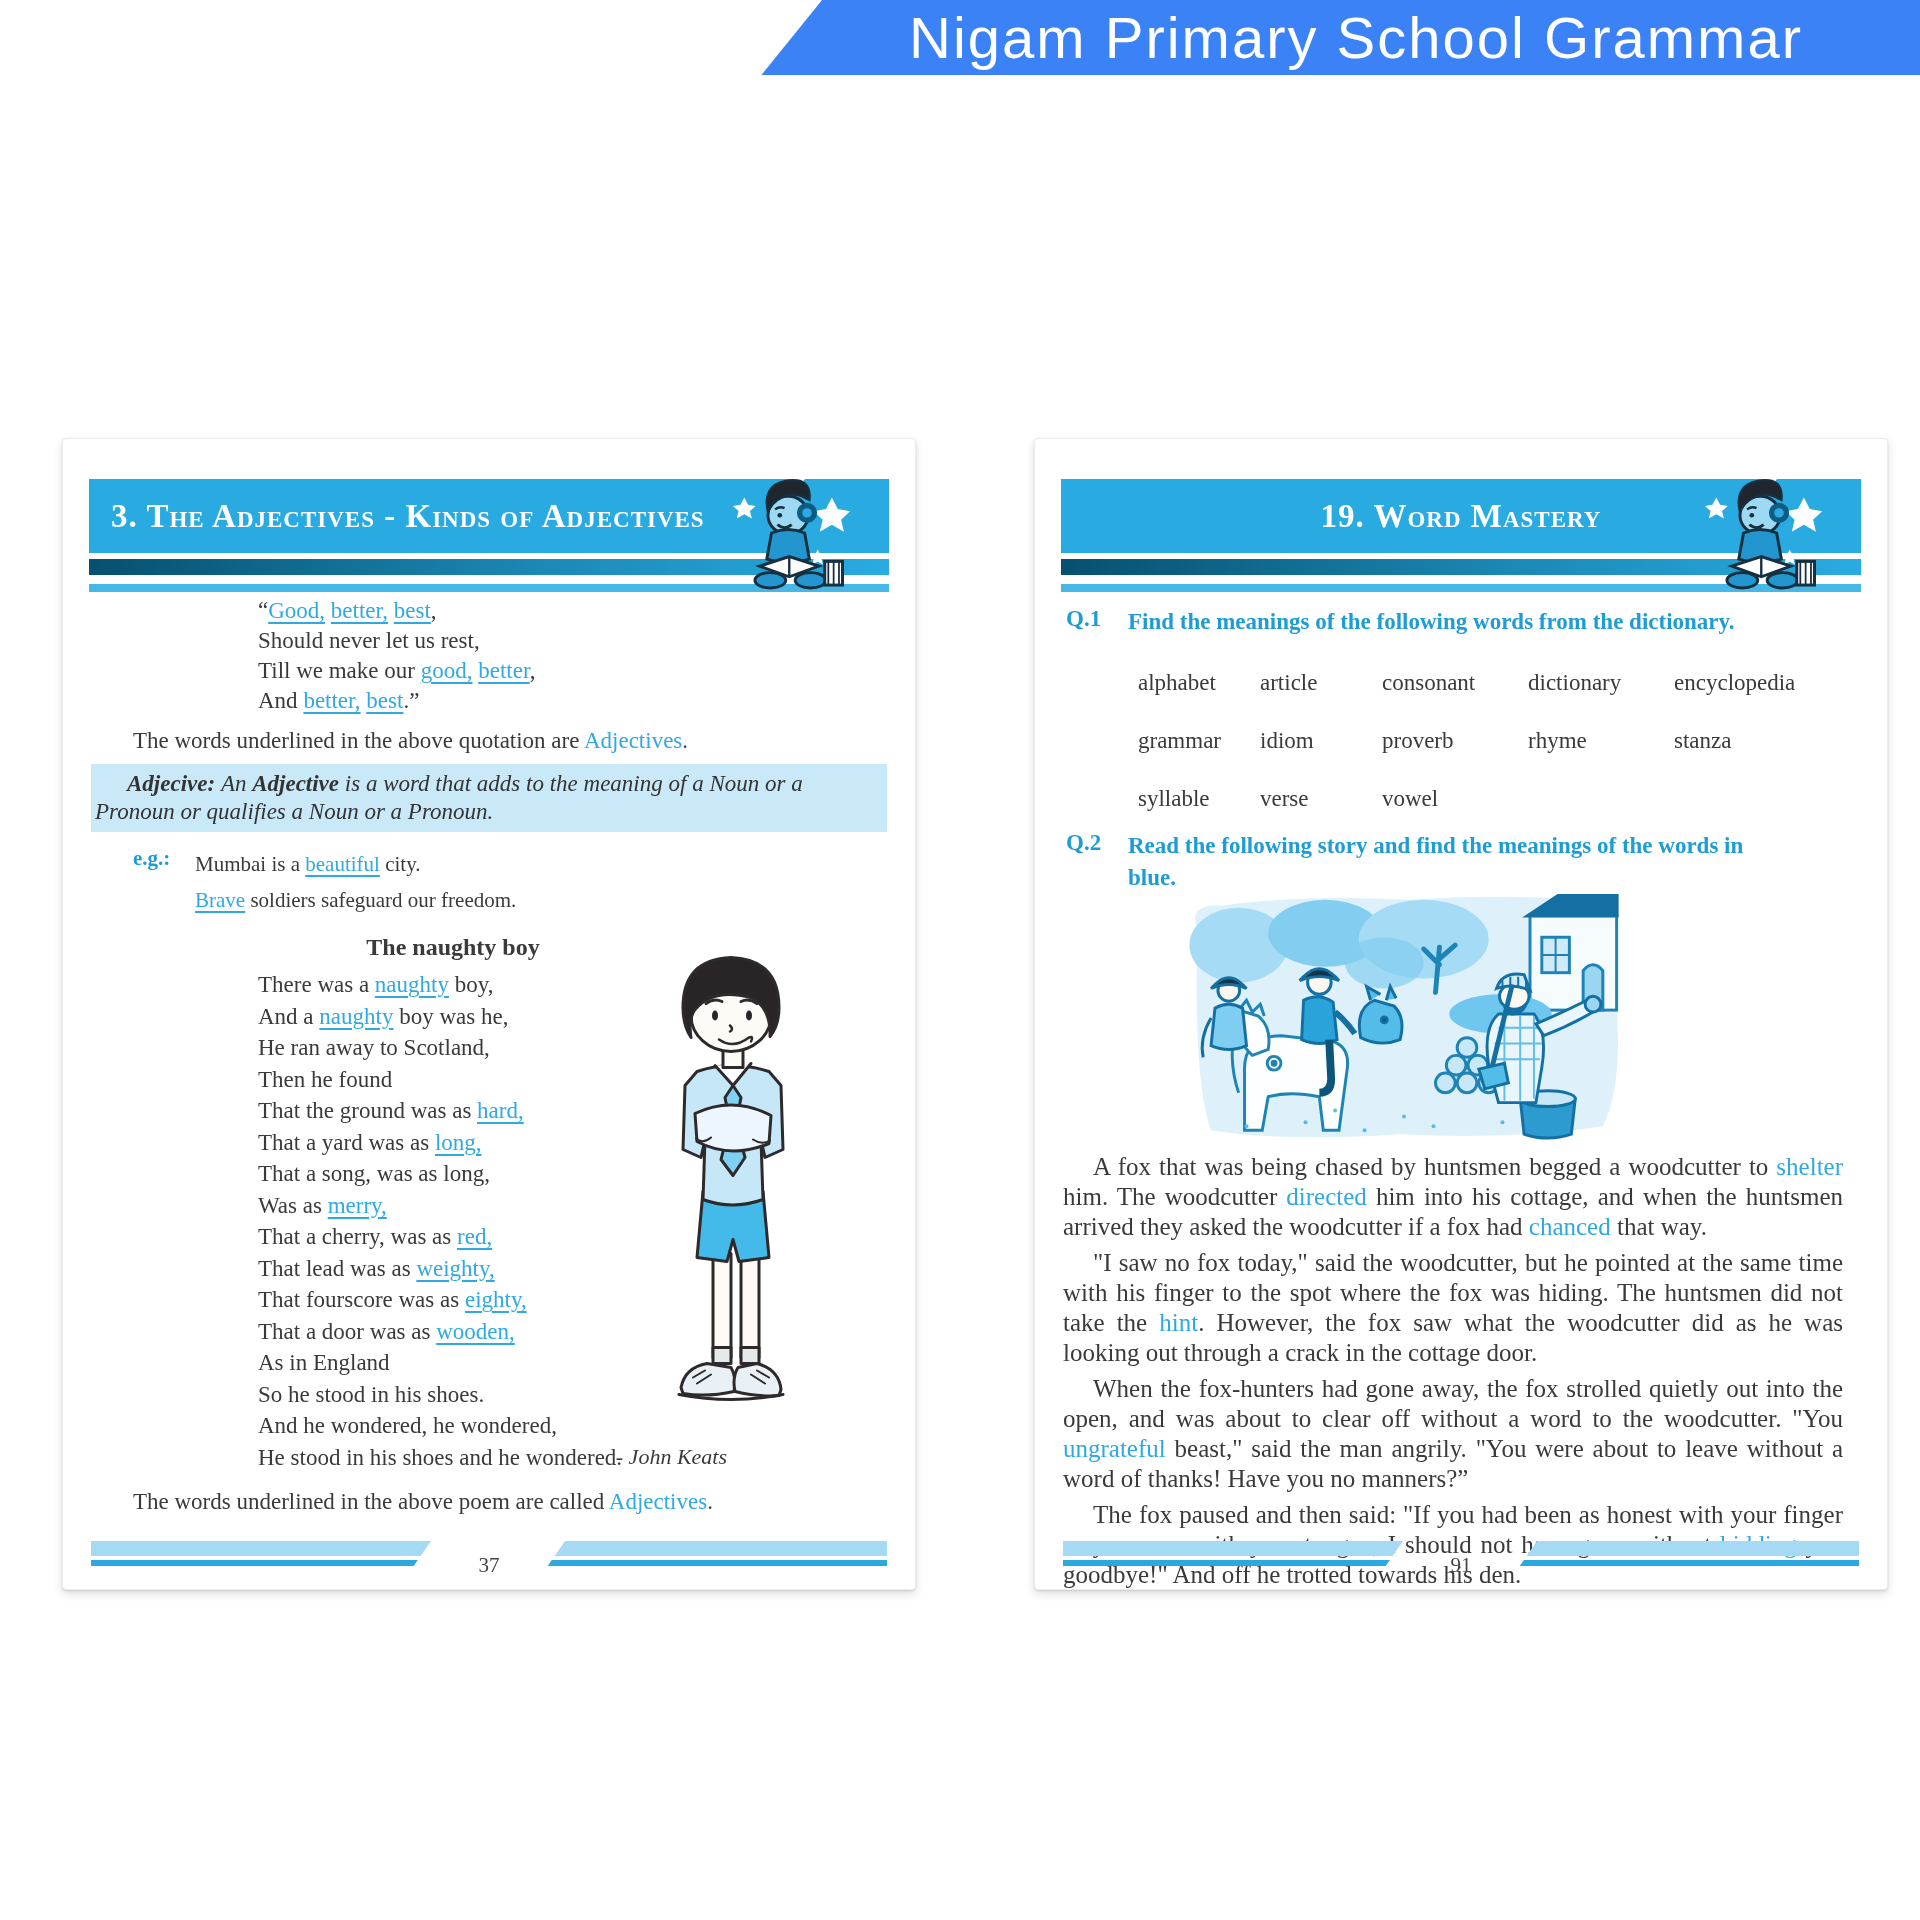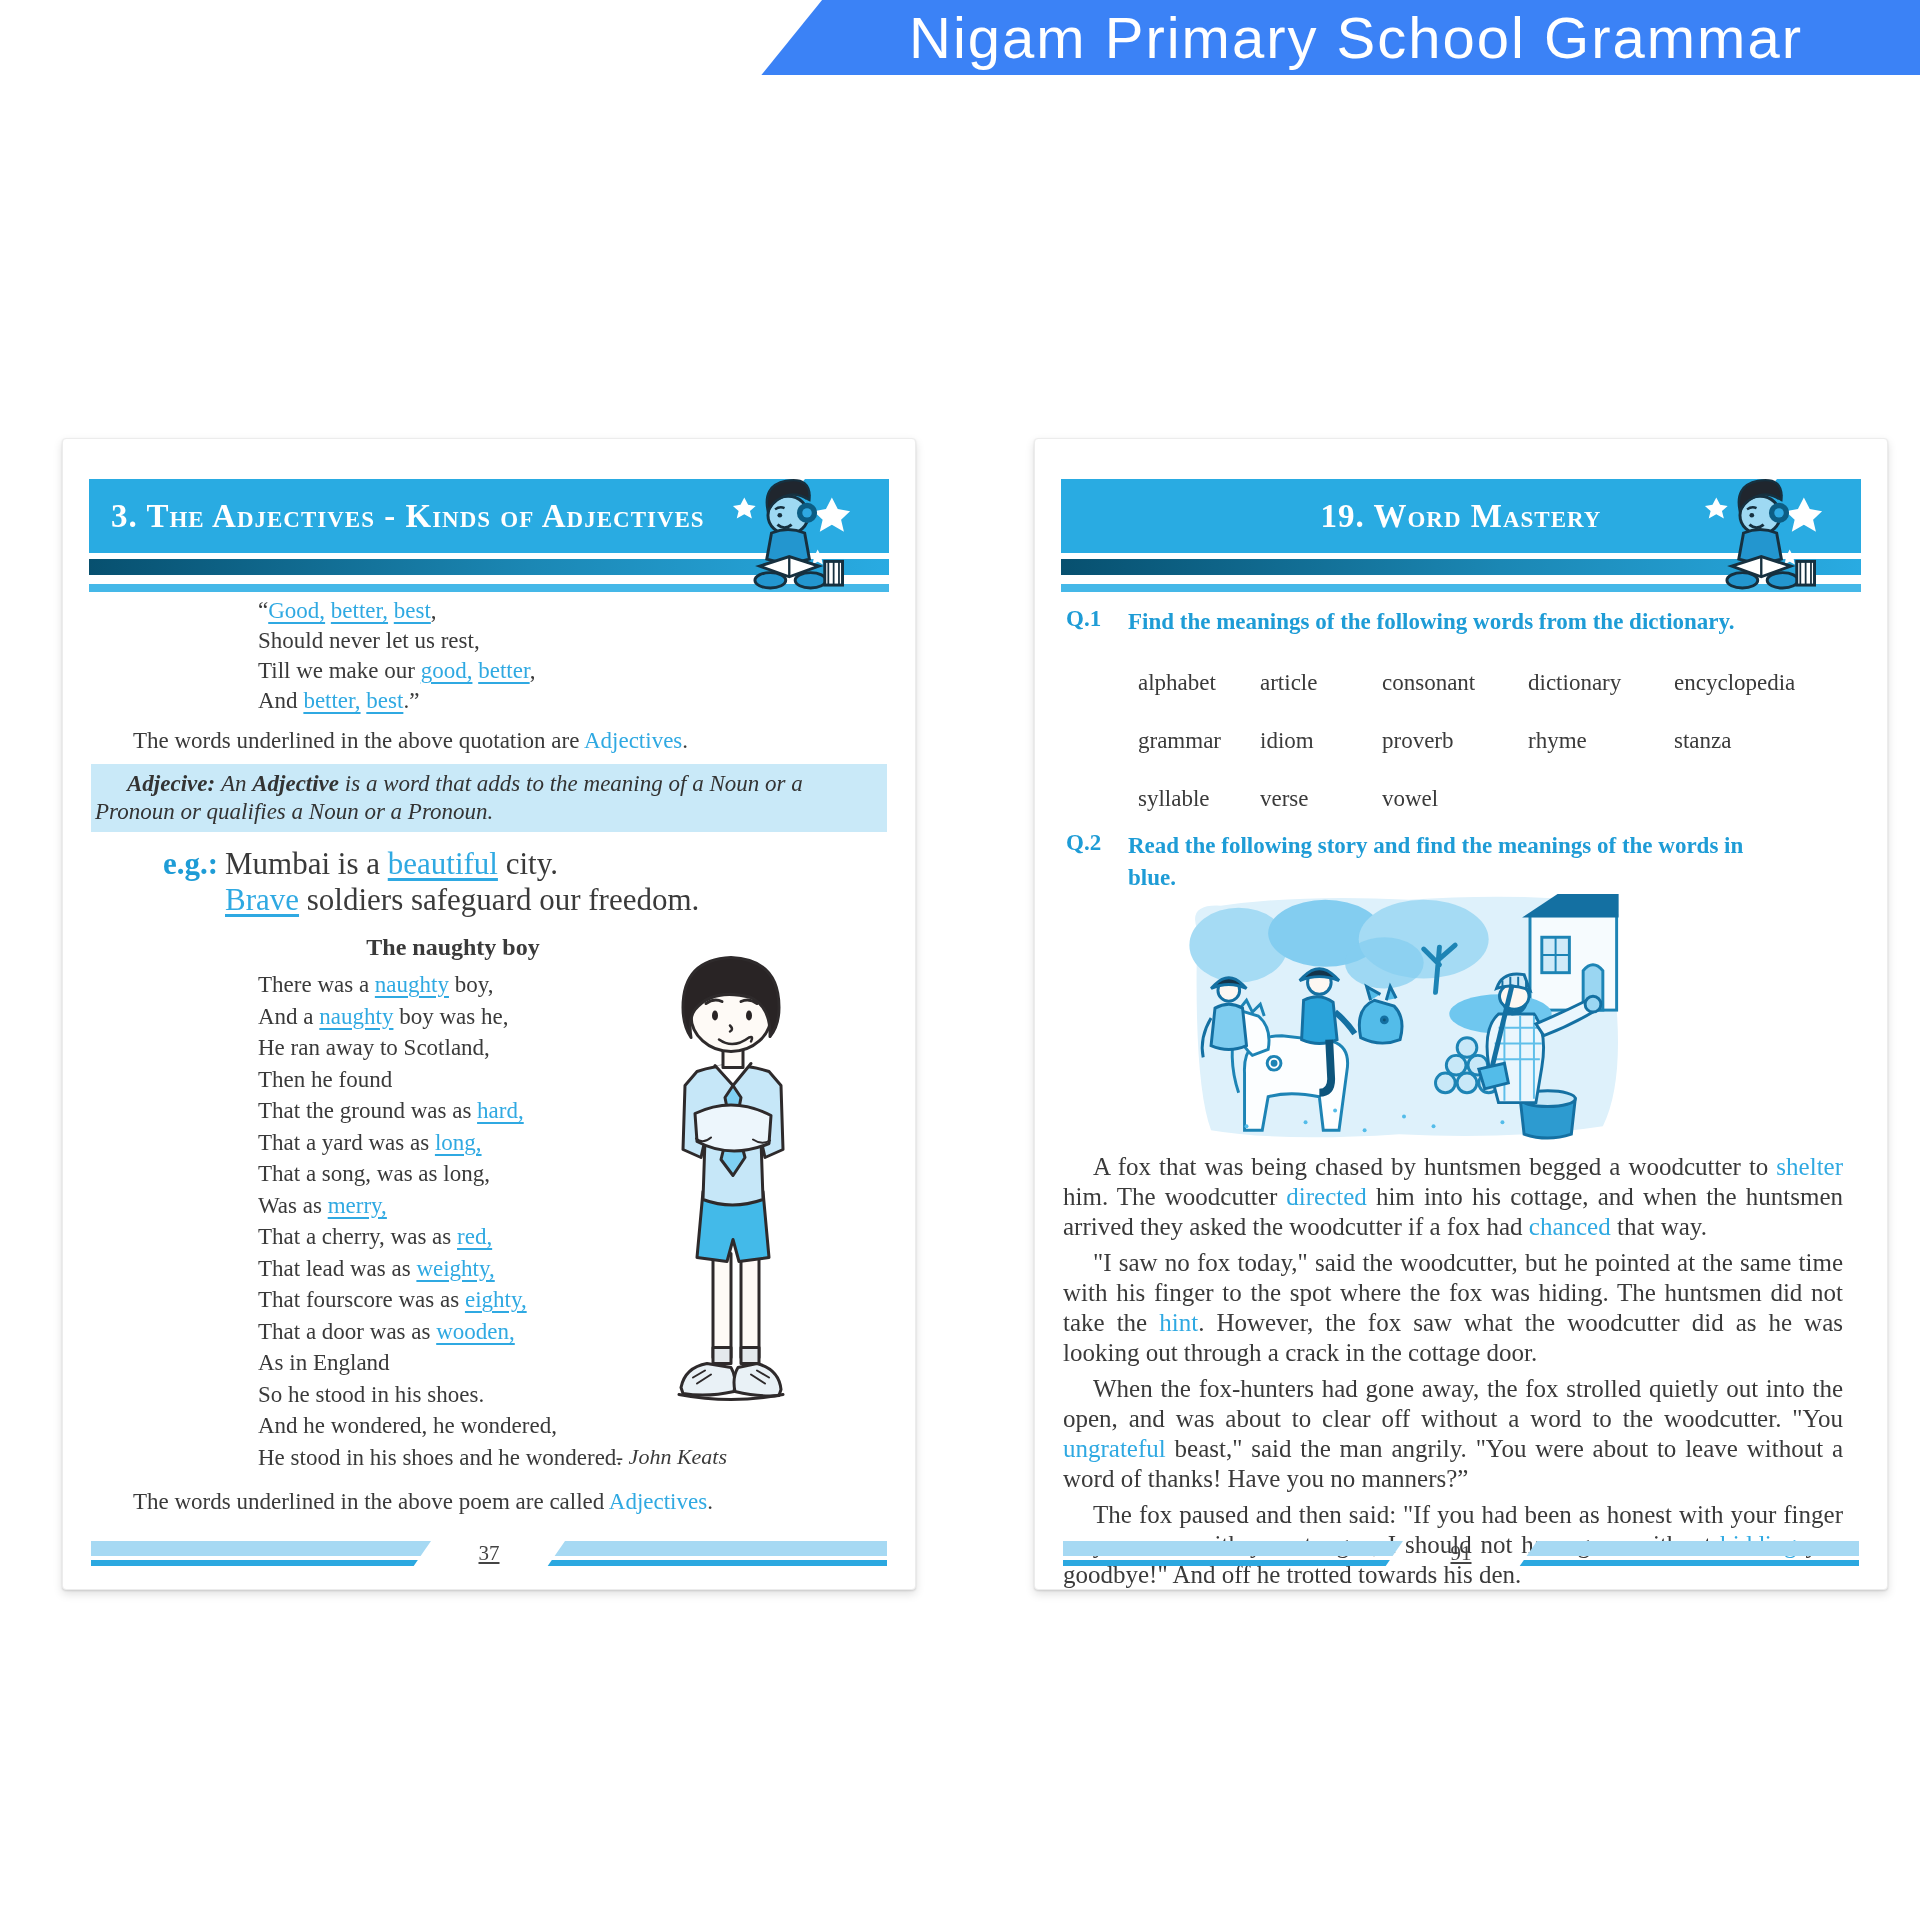--- a/index.html
+++ b/index.html
@@ -45,21 +45,21 @@
   span.b{color:#2FA9E2;}
   span.i{font-style:italic;}
   span.bi{font-style:italic;font-weight:700;}
   
   .quote{margin:4px 0 0 195px;font-size:23px;line-height:30px;}
   .caption{margin:12px 44px 0 40px;text-indent:30px;font-size:23px;}
   .defbox{
     margin:10px 28px 0 28px;background:#C9E9F8;padding:6px 4px;
     font-size:23px;line-height:28px;text-indent:32px;color:#333;
   }
-  .egrow{display:flex;margin:14px 0 0 100px;font-size:31px;}
+  .egrow{display:flex;margin:14px 0 0 70px;font-size:21px;}
   .eglabel{width:62px;flex-shrink:0;font-weight:700;color:#1E9CD6;}
   .eglines .bline{line-height:36px;}
   .poem-title{margin:16px 0 0 150px;width:480px;text-align:center;font-weight:700;font-size:24px;}
   .poem{position:relative;margin:8px 0 0 195px;width:470px;font-size:23px;}
   .poem .bline{line-height:31.5px;}
   .poem-author{position:absolute;right:1px;bottom:3px;font-style:italic;font-size:22px;margin-top:31px;}
   .boy-art{position:absolute;left:588px;top:512px;width:160px;height:475px;}
   
   .qrow{display:flex;margin:14px 34px 0 31px;font-size:23px;}
   .qlabel{width:62px;flex-shrink:0;font-weight:700;color:#1E9CD6;}
@@ -79,22 +79,22 @@
     text-indent:30px;color:#3a3a3a;
   }
   
   .pfoot{position:absolute;left:28px;right:28px;bottom:22px;height:26px;}
   .pf-seg{position:absolute;top:0;height:26px;width:calc(50% - 58px);}
   .pf-seg .fb1{height:15px;background:#A6D9F3;}
   .pf-seg .fb2{margin-top:4px;height:6px;background:#2BA8E0;}
   .pf-seg.l{left:0;clip-path:polygon(0 0,100% 0,calc(100% - 18px) 100%,0 100%);}
   .pf-seg.r{right:0;clip-path:polygon(18px 0,100% 0,100% 100%,0 100%);}
   .pf-num{
-    position:absolute;left:50%;transform:translateX(-50%);top:0;width:96px;
-    text-align:center;font-size:21px;line-height:24px;color:#444;text-decoration:underline;
+    position:absolute;left:50%;transform:translateX(-50%);top:12px;width:96px;
+    text-align:center;font-size:21px;line-height:24px;color:#444;
   }
 </style>
 </head>
 <body>
 
 <div class="banner">
   <div class="banner-title">Nigam Primary School Grammar</div>
 </div>
 
 <div class="page left">

